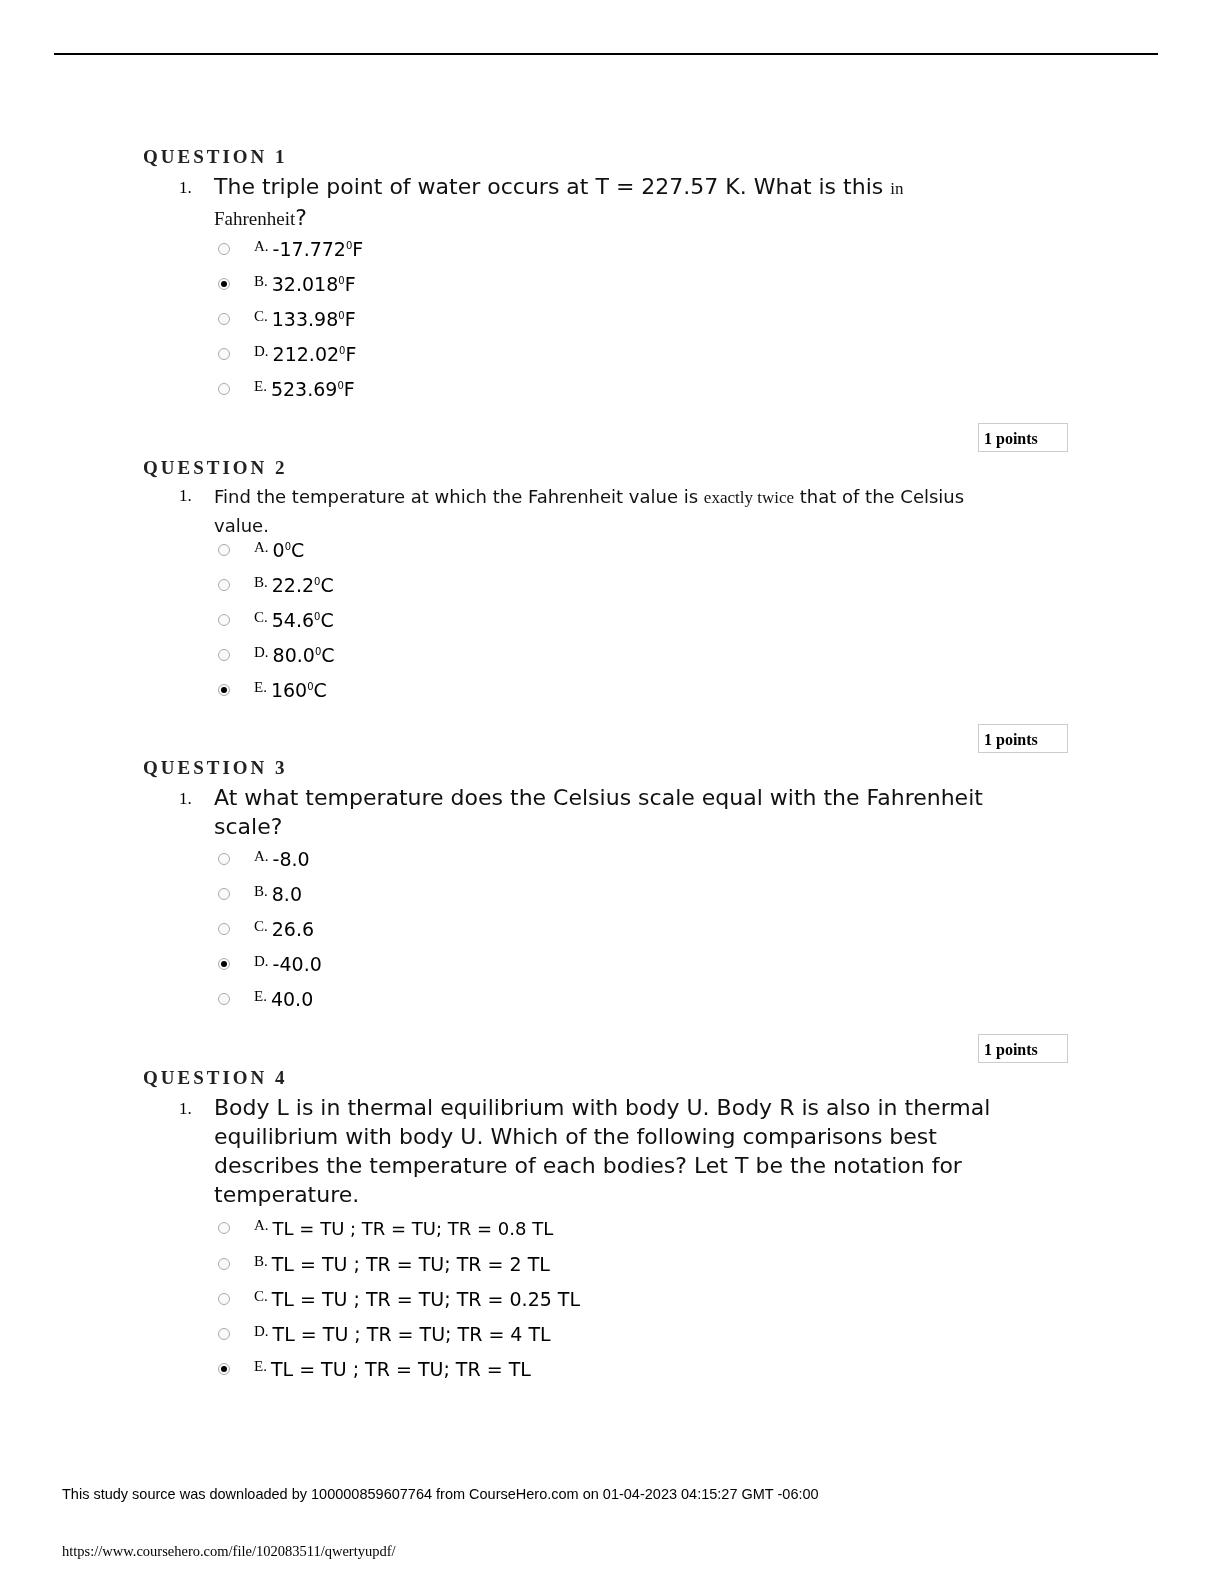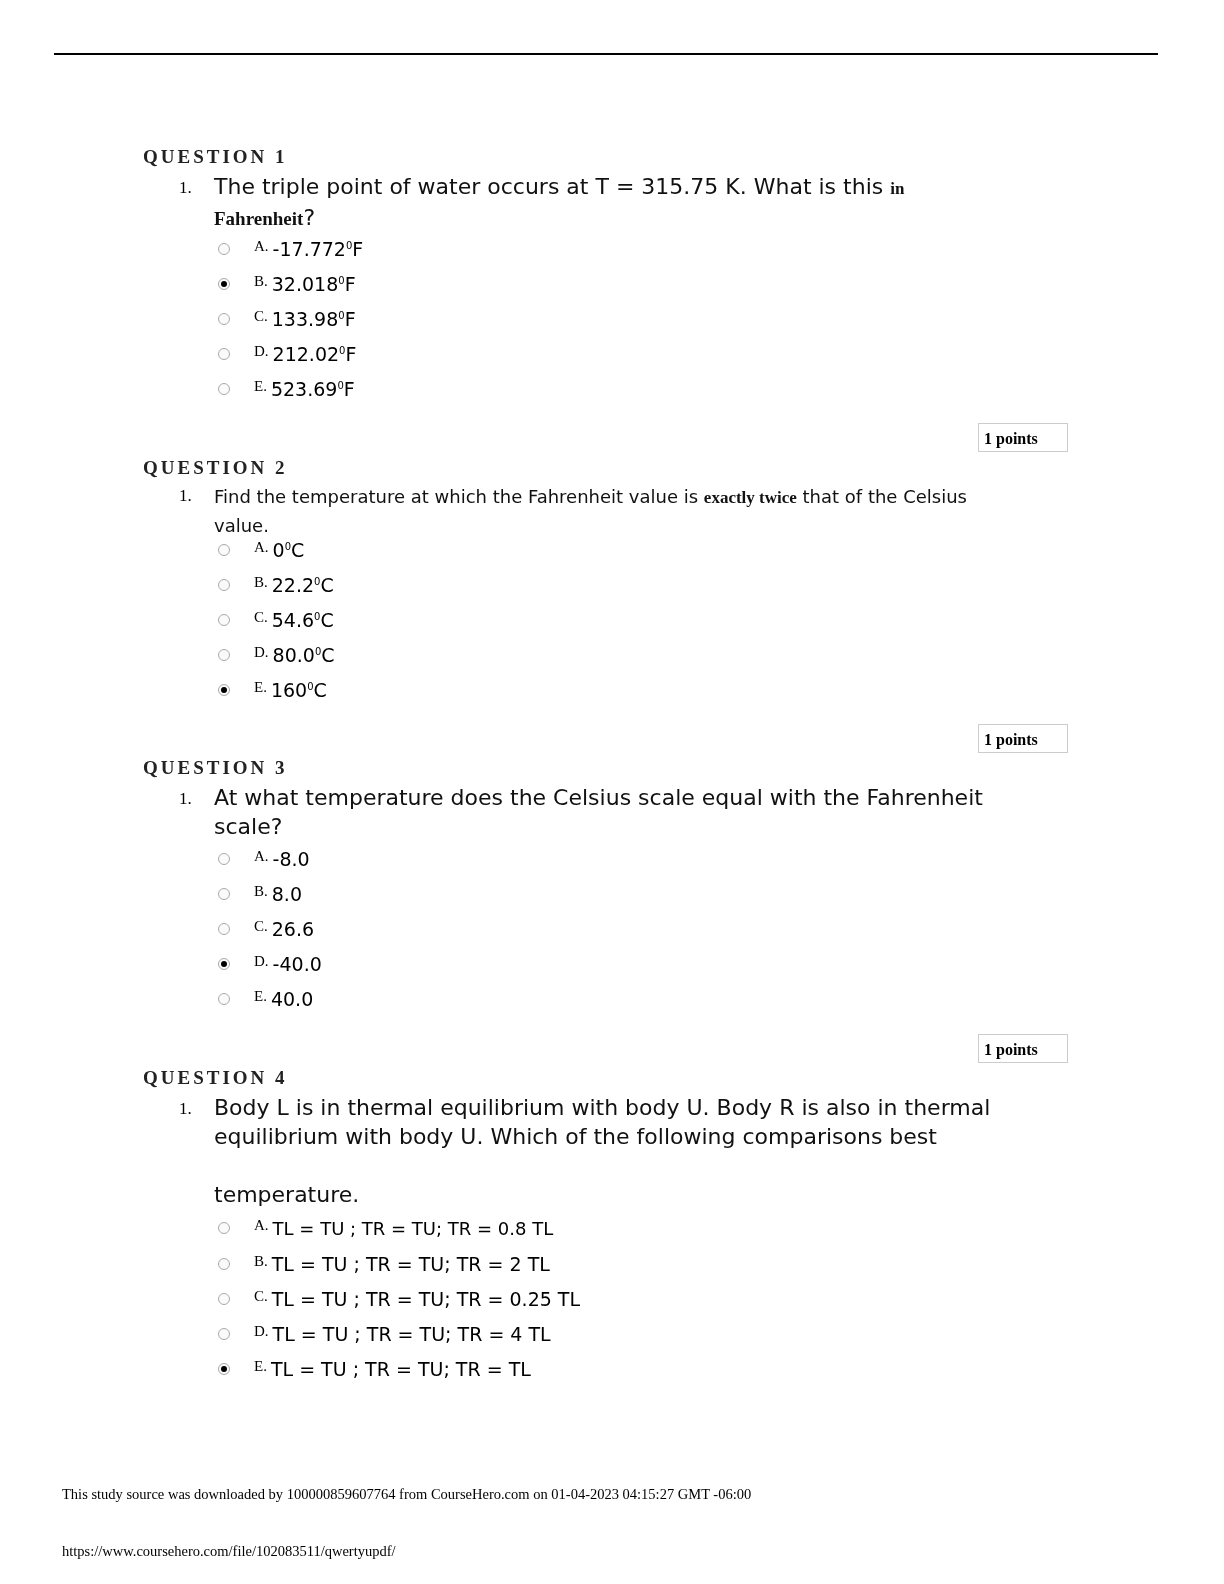--- a/index.html
+++ b/index.html
@@ -1,40 +1,40 @@
 <!DOCTYPE html>
 <html><head>
 <meta charset="utf-8">
 <style>
   html, body { margin: 0; padding: 0; background: #ffffff; }
   body { width: 1224px; height: 1584px; position: relative; overflow: hidden; color: #000; }
   .top-rule { position: absolute; left: 54px; top: 53px; width: 1104px; height: 2px; background: #000; }
   .q-head { position: absolute; left: 143px; font-family: Liberation Serif, serif; font-weight: bold; font-size: 19px; letter-spacing: 3px; color: #222; }
   .q-num { position: absolute; left: 179px; font-family: "Liberation Serif", serif; font-size: 17px; }
   .q-text { position: absolute; left: 214px; font-family: "DejaVu Sans", sans-serif; color: #111; }
-  .q-text .serif { font-family: "Liberation Serif", serif; font-weight: bold; }
+  .q-text .serif { font-family: "Liberation Serif", serif; font-weight: normal; }
   .opt { position: absolute; left: 218px; height: 26px; display: flex; align-items: center; }
   .radio { width: 12px; height: 12px; border-radius: 50%; border: 1px solid #aaa; background: #fafafa; box-sizing: border-box; position: relative; flex: none; }
   .radio.checked::after { content: ""; position: absolute; left: 2px; top: 2px; width: 6px; height: 6px; border-radius: 50%; background: #000; }
   .opt-letter { margin-left: 24px; font-family: "Liberation Serif", serif; font-size: 15px; margin-right: 4px; position: relative; top: -3px; }
   .opt-text { font-family: "DejaVu Sans", sans-serif; font-size: 19px; }
   .opt-text sup { font-size: 10px; }
   .points { position: absolute; left: 978px; width: 90px; height: 29px; border: 1px solid #ccc; box-sizing: border-box; font-family: "Liberation Serif", serif; font-weight: bold; font-size: 16px; padding-left: 5px; line-height: 29px; }
-  .footer1 { position: absolute; left: 62px; top: 1486px; font-family: Liberation Serif, serif; font-size: 14.5px; }
+  .footer1 { position: absolute; left: 62px; top: 1486px; font-family: Liberation Sans, sans-serif; font-size: 14.5px; }
   .footer2 { position: absolute; left: 62px; top: 1543px; font-family: "Liberation Serif", serif; font-size: 14.5px; text-align: right; }
 </style>
 </head>
 <body>
 
 <div class="top-rule"></div>
 
 <div class="q-head" style="top:146px">QUESTION 1</div>
 <div class="q-num" style="top:178px">1.</div>
 <div class="q-text" style="top:172px; font-size:22px; line-height:29px; width:800px;">
-  <span>The triple point of water occurs at T = 315.75 K. What is this </span><span class="serif" style="font-size:17px">in</span><br>
+  <span>The triple point of water occurs at T = 227.57 K. What is this </span><span class="serif" style="font-size:17px">in</span><br>
   <span class="serif" style="font-size:19px">Fahrenheit</span><span>?</span>
 </div>
 
 <div class="opt" style="top:236px">
   <span class="radio"></span>
   <span class="opt-letter">A.</span>
   <span class="opt-text"><span>-17.772</span><sup>0</sup><span>F</span></span>
 </div>
 <div class="opt" style="top:271px">
   <span class="radio checked"></span>
@@ -127,21 +127,21 @@
   <span class="opt-text">40.0</span>
 </div>
 
 <div class="points" style="top:1034px">1 points</div>
 
 <div class="q-head" style="top:1067px">QUESTION 4</div>
 <div class="q-num" style="top:1099px">1.</div>
 <div class="q-text" style="top:1093px; font-size:22px; line-height:29px; width:880px;">
   <span>Body L is in thermal equilibrium with body U. Body R is also in thermal</span><br>
   <span>equilibrium with body U. Which of the following comparisons best</span><br>
-  <br>
+  <span>describes the temperature of each bodies? Let T be the notation for</span><br>
   <span>temperature.</span>
 </div>
 
 <div class="opt" style="top:1215px">
   <span class="radio"></span>
   <span class="opt-letter">A.</span>
   <span class="opt-text" style="font-size:18px">TL = TU ; TR = TU; TR = 0.8 TL</span>
 </div>
 <div class="opt" style="top:1251px">
   <span class="radio"></span>

